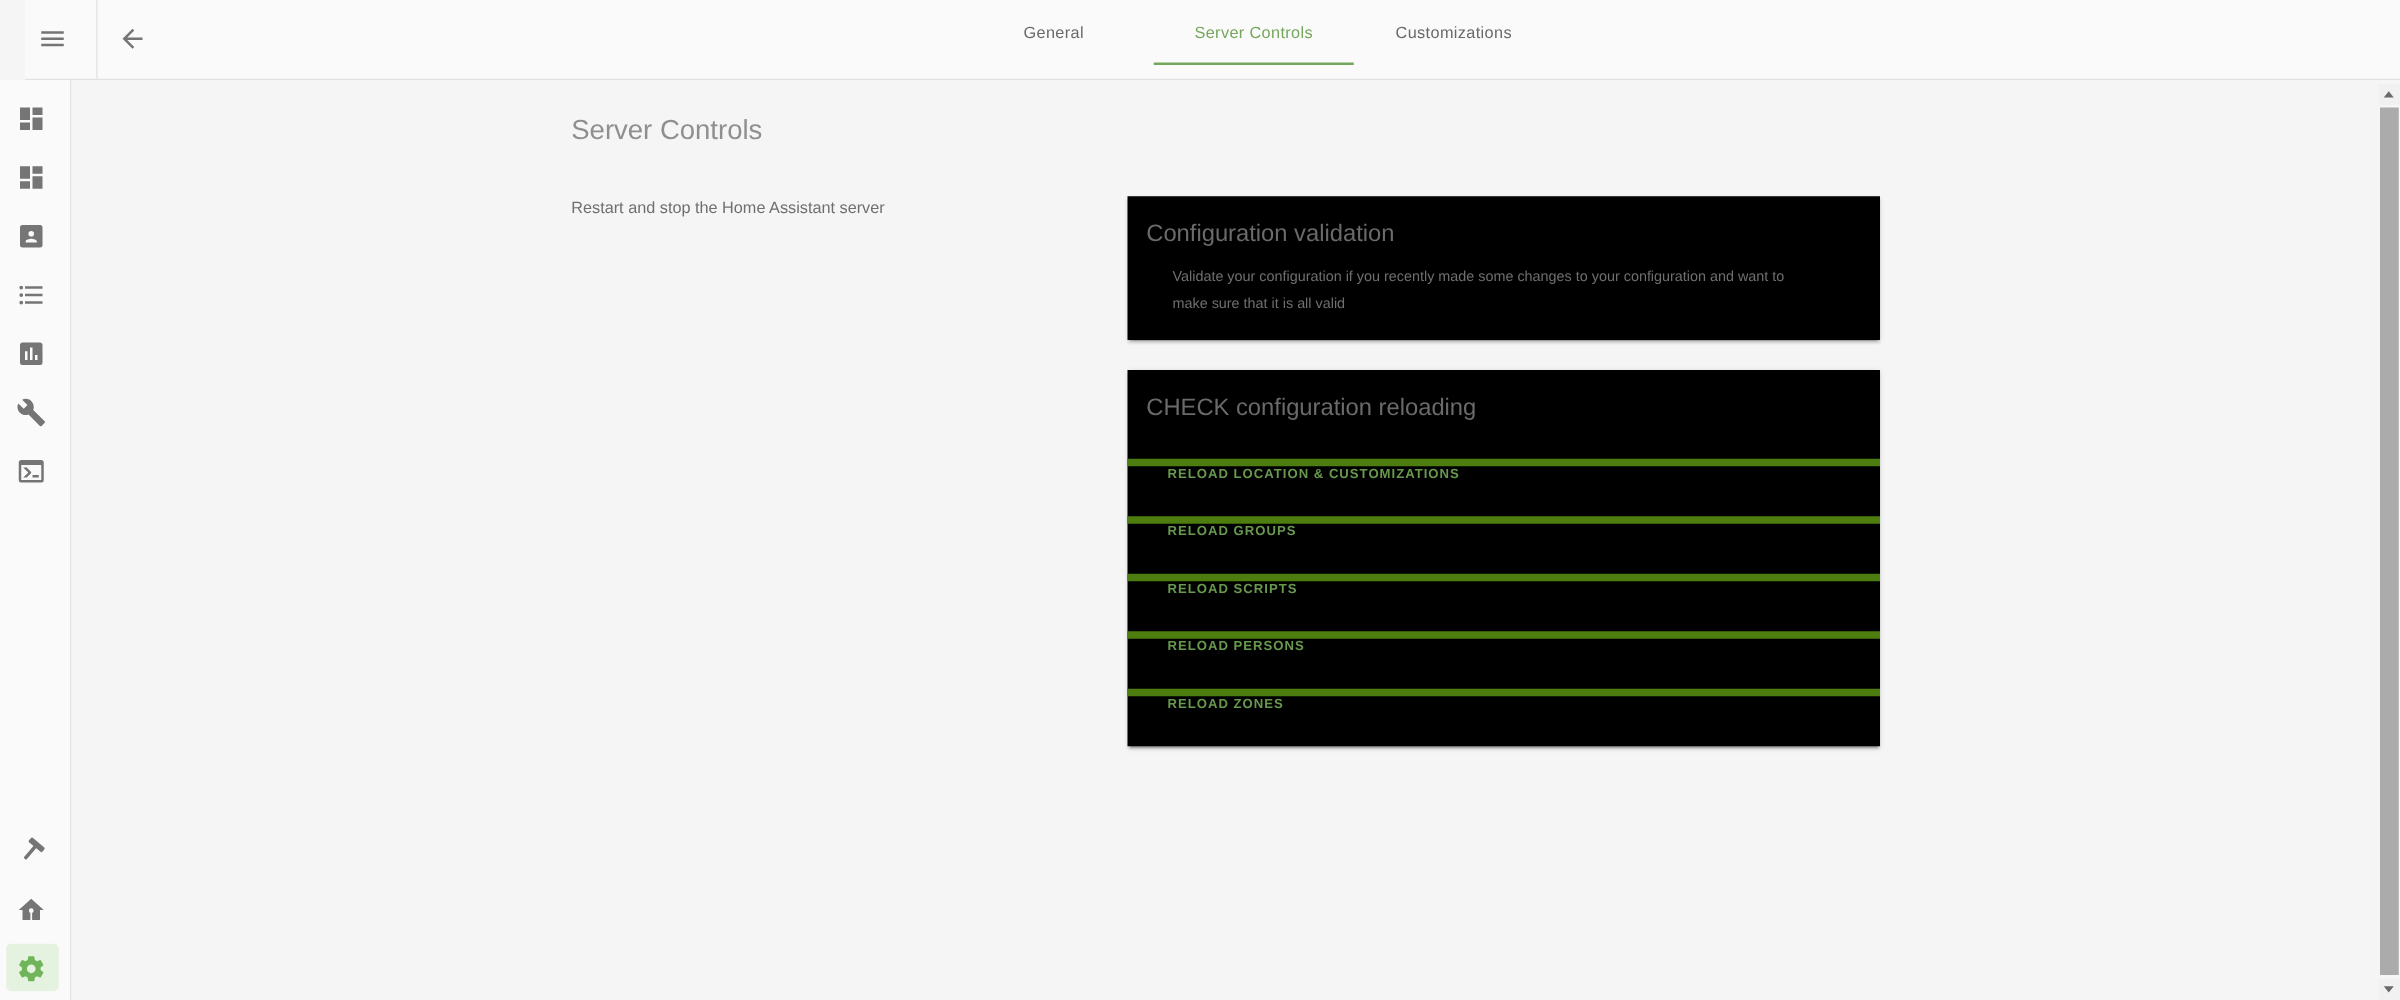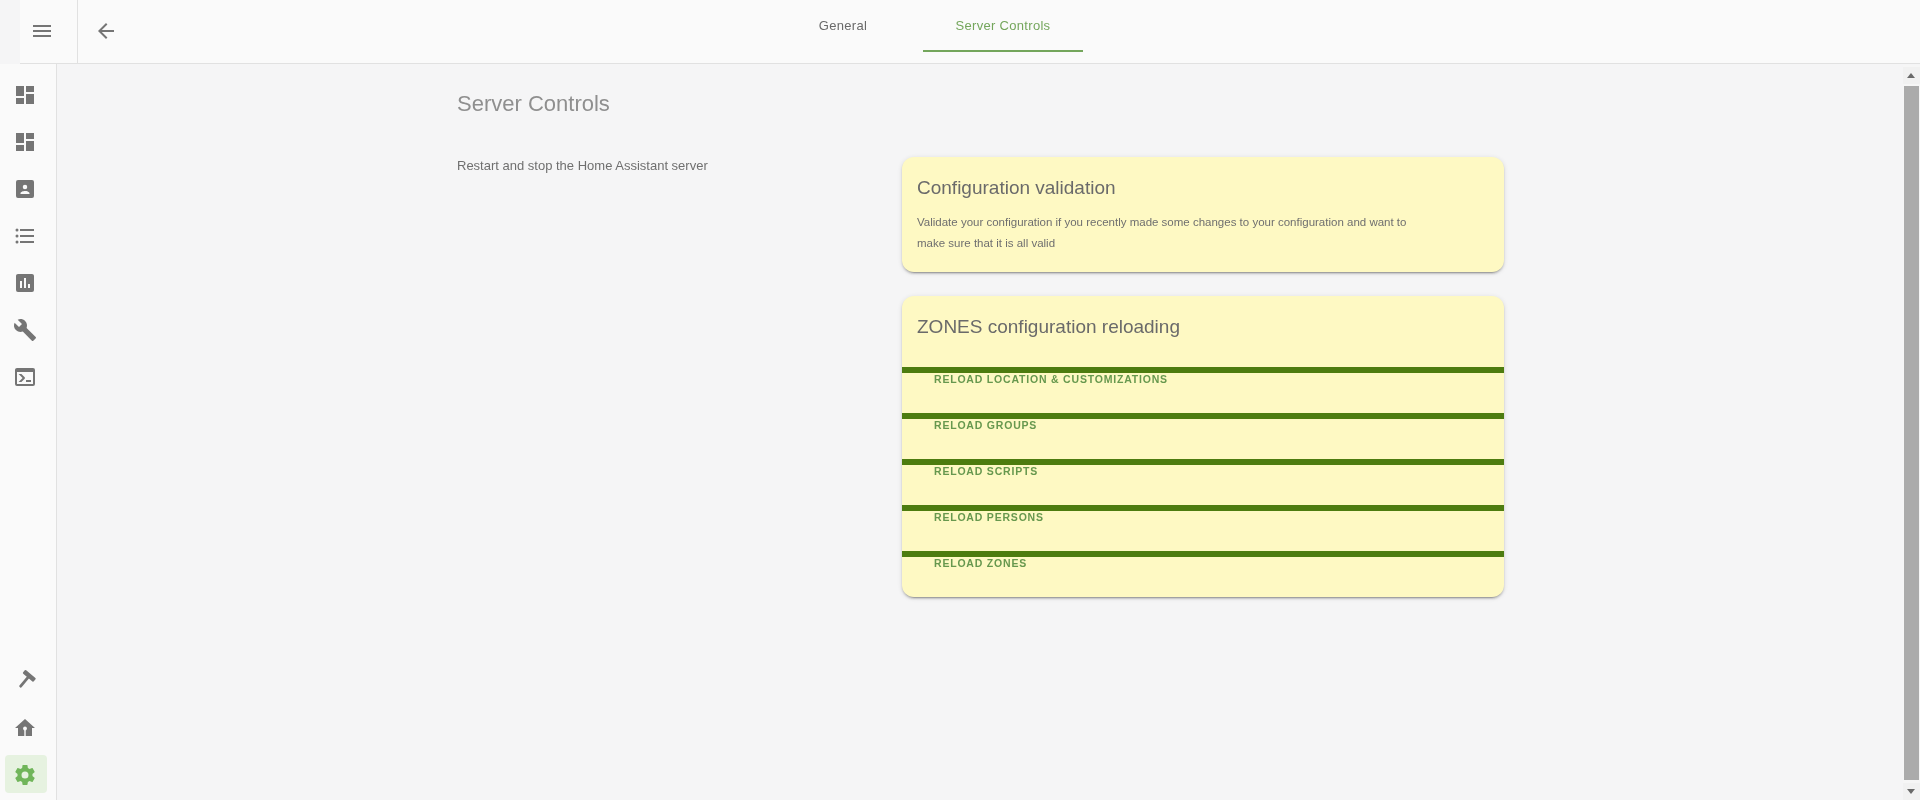--- a/index.html
+++ b/index.html
@@ -43,26 +43,26 @@
   
   .main { position:absolute; left:58px; top:65px; width:1845px; height:735px; background:#f5f5f6; overflow:hidden; }
   .container { width:1047px; margin:0 auto; padding-top:26px; }
   .page-title { font-size:22px; font-weight:400; color:#8f8f8f; line-height:26px; }
   .section-row { display:flex; margin-top:40px; align-items:flex-start; }
   .intro-col { width:445px; flex:none; padding-right:40px; }
   .intro-text { font-size:13px; line-height:18px; color:#6f6f6f; }
   .cards-col { width:602px; flex:none; }
 
   .card {
-    background:#fef9c3; border-radius:12px;
+    background:#000000; border-radius:0;
     box-shadow:0 2px 2px 0 rgba(0,0,0,0.14), 0 1px 5px 0 rgba(0,0,0,0.12), 0 3px 1px -2px rgba(0,0,0,0.2);
   }
   .card-pad { padding:14px 15px 18px 15px; }
   .card-title { font-size:19px; font-weight:400; color:#6a6a6a; line-height:24px; margin-top:5px; }
-  .card-desc { font-size:11.5px; line-height:21px; color:#6f6f6f; margin-top:12px; width:510px; }
+  .card-desc { font-size:11.5px; line-height:21px; color:#6f6f6f; margin-top:12px; width:510px;margin-left:21px; }
 
   .status-row { display:flex; margin-top:16px; }
   .status-col { width:400px; flex:none; }
   .status-invalid { font-size:11.5px; font-weight:700; color:#a3312b; line-height:18px; }
   .status-error { font-size:11.5px; line-height:20px; color:#6f6f6f; margin-top:10px; width:400px; }
   .check-btn {
     margin-left:auto; margin-top:4px; height:35px; padding:0 26px;
     background:#57a04f; color:#ffffff; border:none; border-radius:4px;
     font-family:"Liberation Sans", sans-serif;
     font-size:10.5px; font-weight:700; letter-spacing:.7px;
@@ -115,20 +115,21 @@
   </div>
   <div class="header-vdivider"></div>
   <div class="back-btn">
     <svg viewBox="0 0 24 24">
       <path class="icon-gray" d="M20,11V13H7.83L13.42,18.59L12,20L4,12L12,4L13.42,5.41L7.83,11H20Z"></path>
     </svg>
   </div>
   <div class="tabs">
     <div class="tab">General</div>
     <div class="tab active">Server Controls</div>
+    <div class="tab">Customizations</div>
   </div>
 </div>
 
 <div class="sidebar">
   <div class="nav-item" style="top:19px">
     <svg viewBox="0 0 24 24">
       <path class="icon-gray" d="M13,3V9H21V3M13,21H21V11H13M3,21H11V15H3M3,13H11V3H3V13Z"></path>
     </svg>
   </div>
   <div class="nav-item" style="top:66px">
@@ -197,21 +198,21 @@
 
         <div class="card">
           <div class="card-pad">
             <div class="card-title">Configuration validation</div>
             <p class="card-desc">Validate your configuration if you recently made some changes to your configuration and want to make sure that it is all valid</p>
           </div>
         </div>
 
         <div class="card card2">
           <div class="card-pad">
-            <div class="card-title">ZONES configuration reloading</div>
+            <div class="card-title">CHECK configuration reloading</div>
             <div class="reload-list">
               <div class="reload-row">
                 <button class="reload-btn">RELOAD LOCATION &amp; CUSTOMIZATIONS</button>
               </div>
               <div class="reload-row">
                 <button class="reload-btn">RELOAD GROUPS</button>
               </div>
               <div class="reload-row">
                 <button class="reload-btn">RELOAD SCRIPTS</button>
               </div>

